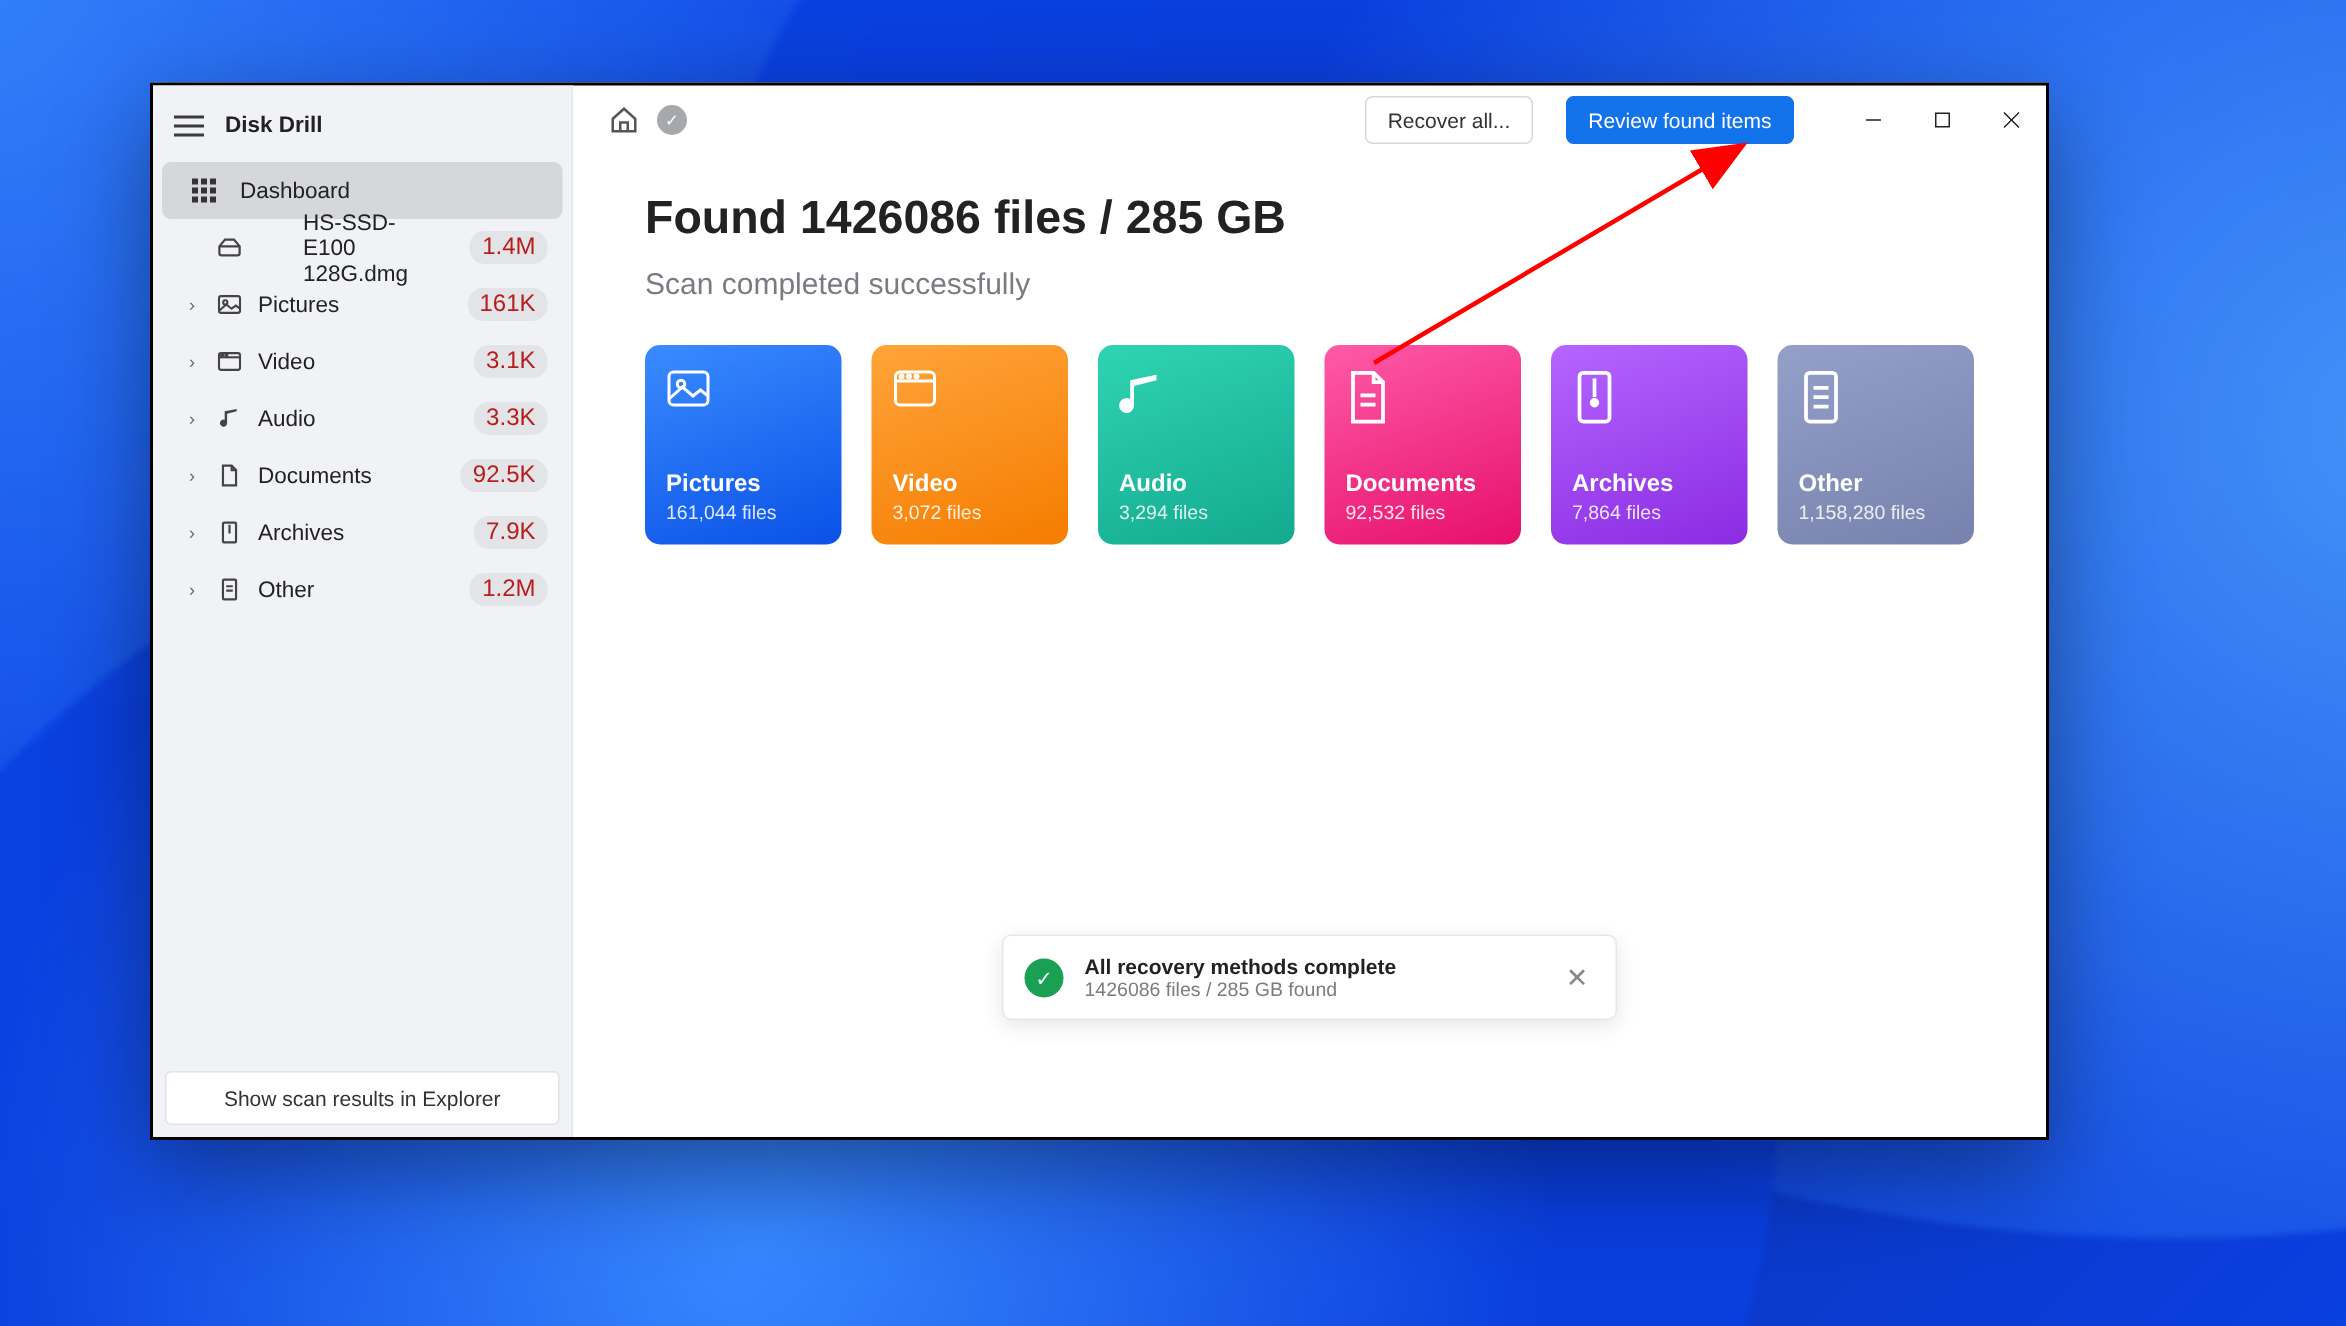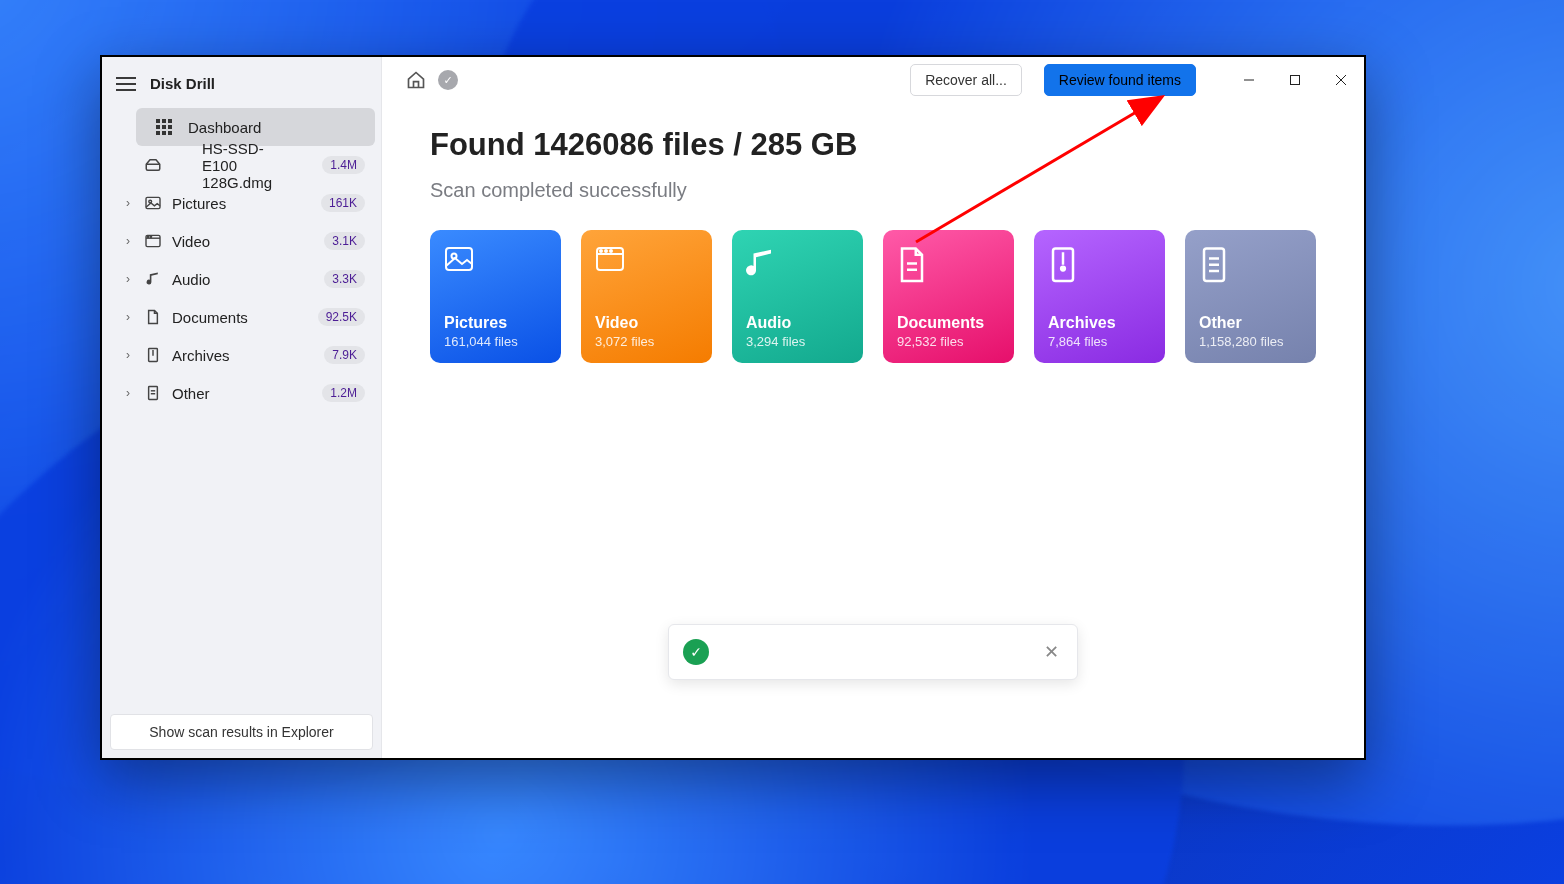--- a/index.html
+++ b/index.html
@@ -33,21 +33,21 @@
     padding-top: 14px;
   }
   .sidebar-top {
     display: flex; align-items: center; gap: 14px;
     padding: 4px 18px 16px 14px;
   }
   .hamburger { width: 20px; height: 14px; display: flex; flex-direction: column; justify-content: space-between; cursor: pointer; }
   .hamburger span { height: 2px; background: #3a3a3a; }
   .app-title { font-weight: 600; font-size: 15px; color: #222; }
 
-  .nav { padding: 0 6px; margin-left: 28px; }
+  .nav { padding: 0 6px; }
   .nav-item {
     display: flex; align-items: center; gap: 16px;
     height: 38px; padding: 0 20px;
     border-radius: 6px; cursor: pointer;
     font-size: 15px; color: #222;
   }
   .nav-item.active { background: #d6d7db; }
   .nav-item .dash-icon { width: 16px; height: 16px; display: grid; grid-template-columns: repeat(3,1fr); grid-template-rows: repeat(3,1fr); gap: 2px; }
   .nav-item .dash-icon i { background: #333; }
 
@@ -58,21 +58,21 @@
     display: flex; align-items: center; gap: 10px;
     height: 38px; padding: 0 10px 0 18px;
     font-size: 15px; color: #222; cursor: pointer; border-radius: 6px;
   }
   .tree-row .chev { width: 8px; color: #666; font-size: 12px; }
   .tree-row .ico { width: 18px; display: flex; justify-content: center; color: #444; }
   .tree-row .lbl { flex: 1; }
   .tree-row.sub { padding-left: 18px; }
   .tree-row.first { padding-left: 36px; gap: 40px; }
   .badge {
-    background: #e3e4e8; color: #4c1d95; font-size: 12px;
+    background: #e3e4e8; color: #b91c1c; font-size: 16px;
     border-radius: 10px; padding: 2px 8px; min-width: 36px; 
   }
 
   .sidebar-footer {
     margin-top: auto; padding: 8px;
   }
   .explorer-btn {
     width: 100%; height: 36px; background: #fff; border: 1px solid #e1e2e6;
     border-radius: 4px; font-size: 14px; color: #333; cursor: pointer;
   }
@@ -84,21 +84,21 @@
   }
   .home-icon { width: 20px; height: 20px; color: #555; cursor: pointer; }
   .check-chip { width: 20px; height: 20px; border-radius: 50%; background: #a7a8ad; color: #fff; display: flex; align-items: center; justify-content: center; font-size: 11px; }
 
   .topbar .spacer { flex: 1; }
   .btn {
     height: 32px; padding: 0 14px; border-radius: 5px;
     font-size: 14px; cursor: pointer; display: flex; align-items: center;
   }
   .btn-outline { background: #fff; border: 1px solid #d7d8dc; color: #333; }
-  .btn-primary { background: #1273eb; border: 1px solid #1273eb; color: #000000; }
+  .btn-primary { background: #1273eb; border: 1px solid #1273eb; color: #ffffff; }
 
   .win-ctrls { display: flex; margin-left: 18px; }
   .win-ctrl { width: 46px; height: 46px; display: flex; align-items: center; justify-content: center; cursor: pointer; }
   .win-ctrl svg { width: 12px; height: 12px; }
 
   .content { padding: 24px 48px 0; }
   .headline { font-size: 31px; font-weight: 600; color: #222; }
   .subline { font-size: 20px; color: #7a7c82; margin-top: 16px; }
 
   .tiles { display: flex; gap: 20px; margin-top: 28px; }
@@ -377,20 +377,24 @@
           <div>
             <div class="tname">Other</div>
             <div class="tcount">1,158,280 files</div>
           </div>
         </div>
       </div>
     </div>
 
     <div class="toast">
       <div class="ok">✓</div>
+      <div class="msg">
+        <div class="t1">All recovery methods complete</div>
+        <div class="t2">1426086 files / 285 GB found</div>
+      </div>
       <div class="close">✕</div>
     </div>
 
   </section>
 </div>
 
 <svg class="arrow" style="left: 910px; top: 88px;" width="270" height="160">
   <defs>
     <marker id="ah" markerWidth="12" markerHeight="10" refX="10" refY="5" orient="auto">
       <polygon points="0 0, 12 5, 0 10" fill="#ff0000"></polygon>

